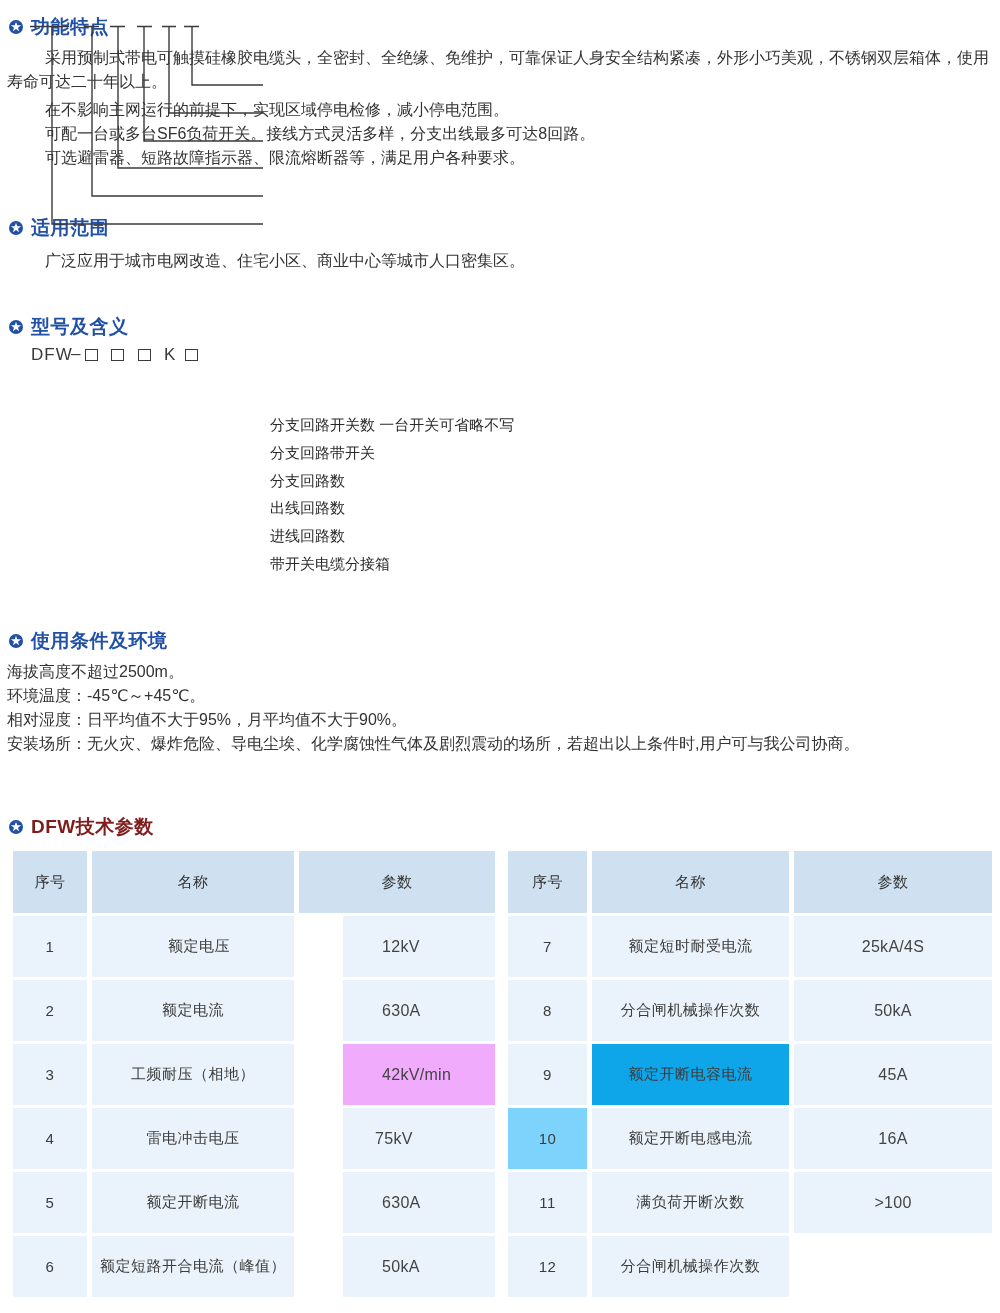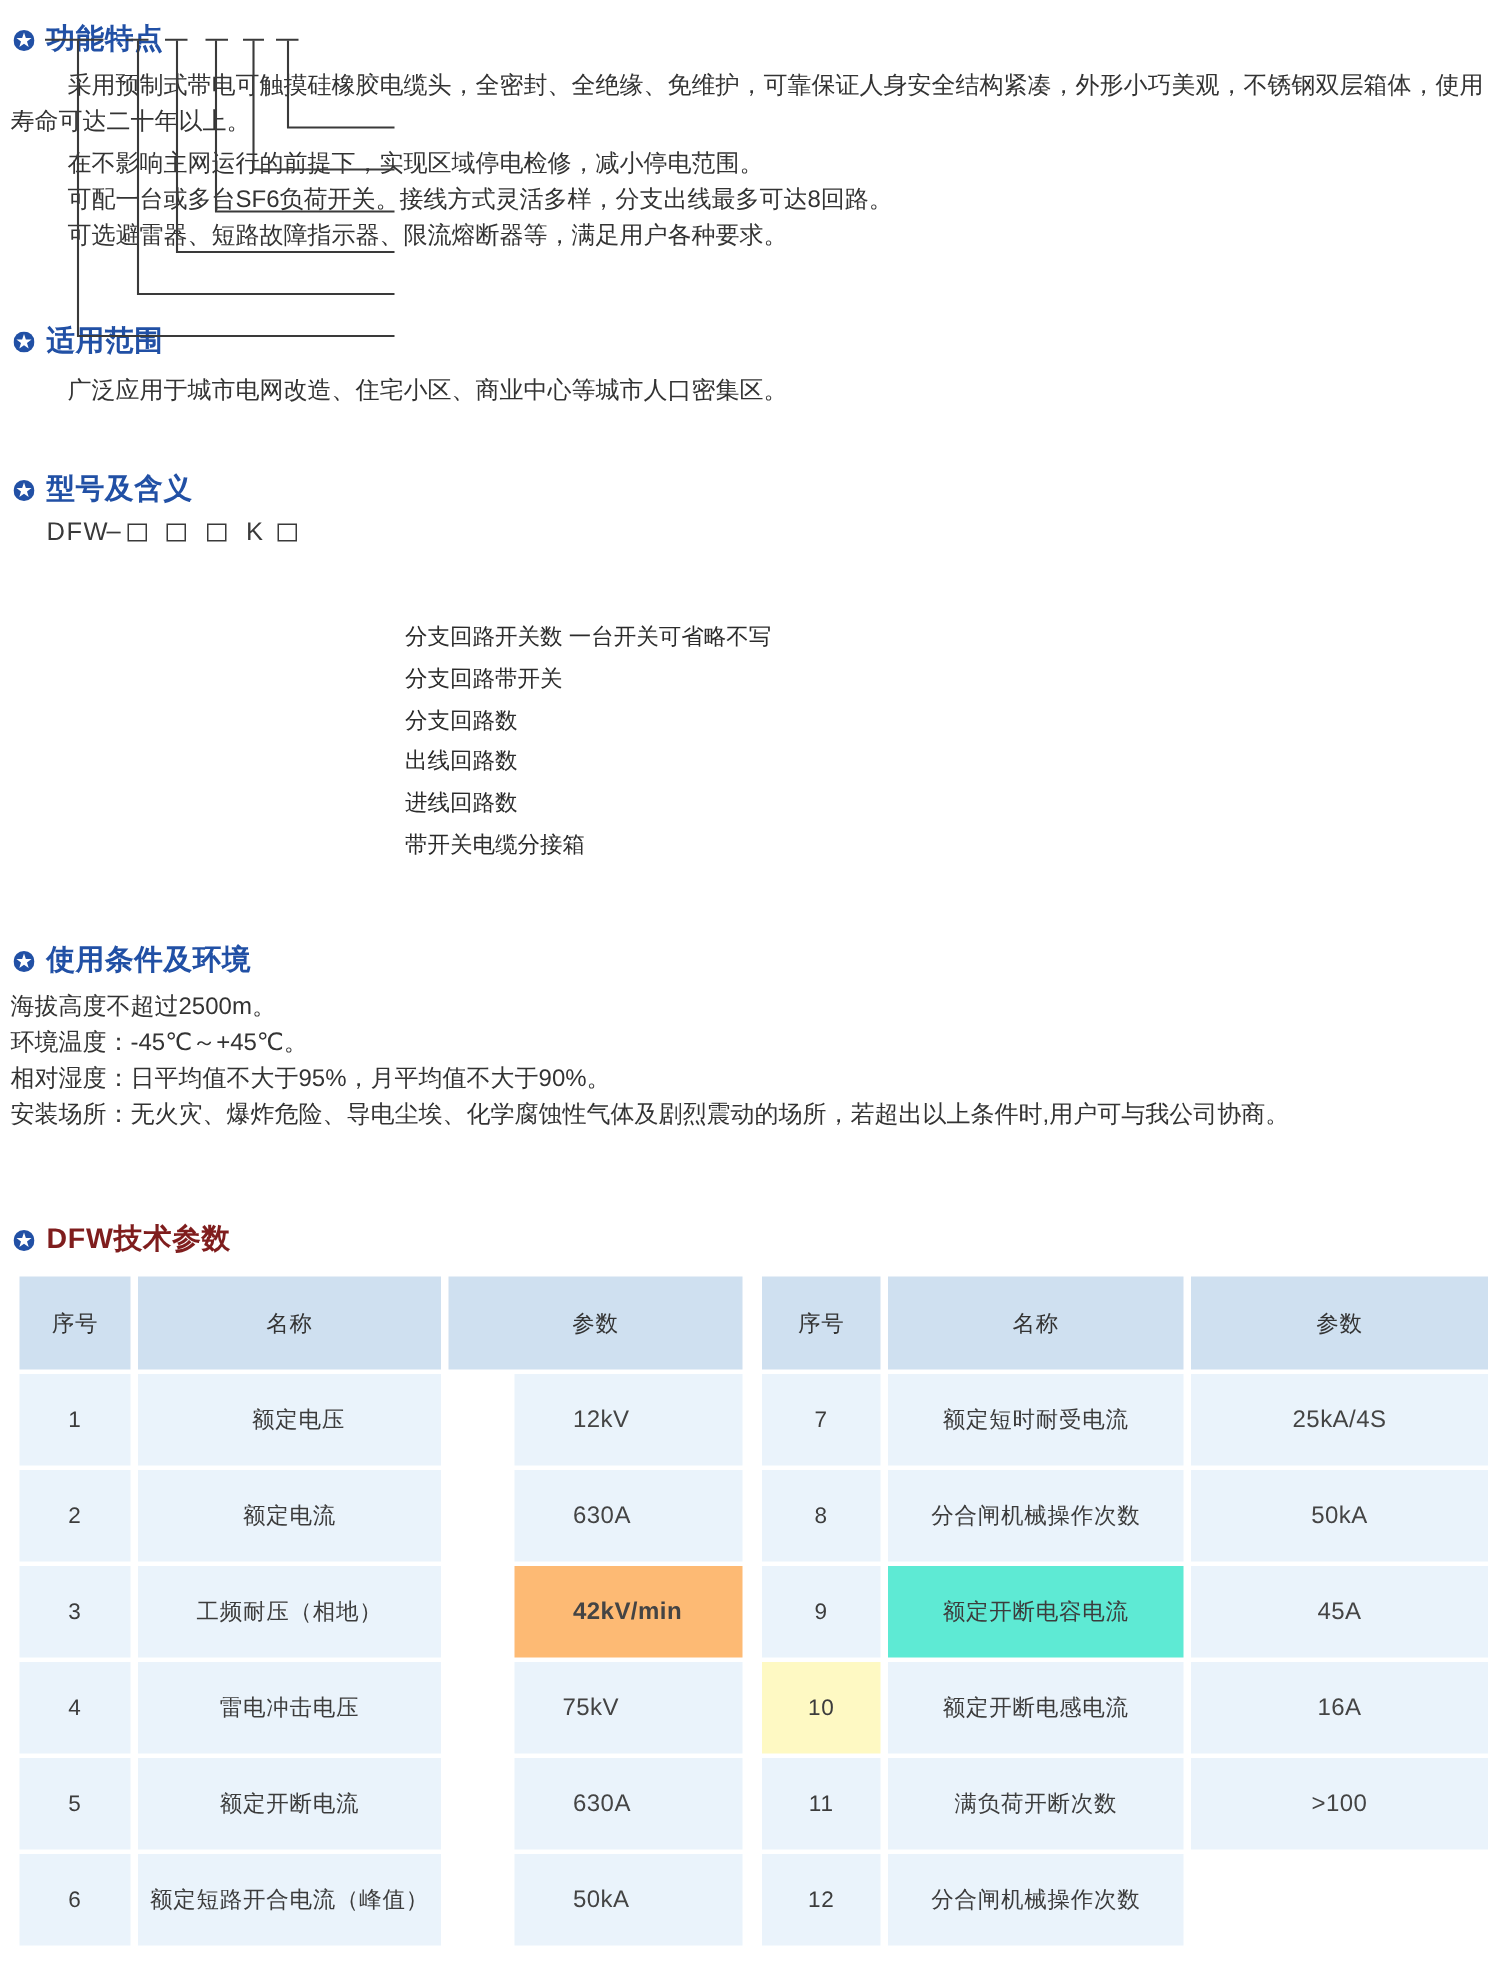--- a/index.html
+++ b/index.html
@@ -142,21 +142,21 @@
       <div class="c th col1" style="background: rgb(207, 224, 240);">名称</div>
       <div class="c th col2" style="background: rgb(207, 224, 240);">参数</div>
       <div class="c col0" style="background: rgb(234, 243, 251);">1</div>
       <div class="c col1" style="background: rgb(234, 243, 251); padding-left: 12px;">额定电压</div>
       <div class="c col2 val" style="background: rgb(234, 243, 251);">12kV</div>
       <div class="c col0" style="background: rgb(234, 243, 251);">2</div>
       <div class="c col1" style="background: rgb(234, 243, 251);">额定电流</div>
       <div class="c col2 val" style="background: rgb(234, 243, 251);">630A</div>
       <div class="c col0" style="background: rgb(234, 243, 251);">3</div>
       <div class="c col1" style="background: rgb(234, 243, 251);">工频耐压（相地）</div>
-      <div class="c col2 val" style="background: #fdba74; font-weight: bold;">42kV/min</div>
+      <div class="c col2 val" style="background: #f0abfc;">42kV/min</div>
       <div class="c col0" style="background: rgb(234, 243, 251);">4</div>
       <div class="c col1" style="background: rgb(234, 243, 251);">雷电冲击电压</div>
       <div class="c col2 val" style="background: rgb(234, 243, 251); padding-left: 32px;">75kV</div>
       <div class="c col0" style="background: rgb(234, 243, 251);">5</div>
       <div class="c col1" style="background: rgb(234, 243, 251);">额定开断电流</div>
       <div class="c col2 val" style="background: rgb(234, 243, 251);">630A</div>
       <div class="c col0" style="background: rgb(234, 243, 251);">6</div>
       <div class="c col1" style="background: rgb(234, 243, 251);">额定短路开合电流（峰值）</div>
       <div class="c col2 val" style="background: rgb(234, 243, 251);">50kA</div>
     </div>
@@ -164,23 +164,23 @@
       <div class="c th col0" style="background: rgb(207, 224, 240);">序号</div>
       <div class="c th col1" style="background: rgb(207, 224, 240);">名称</div>
       <div class="c th col2" style="background: rgb(207, 224, 240);">参数</div>
       <div class="c col0" style="background: rgb(234, 243, 251);">7</div>
       <div class="c col1" style="background: rgb(234, 243, 251);">额定短时耐受电流</div>
       <div class="c col2 val" style="background: rgb(234, 243, 251);">25kA/4S</div>
       <div class="c col0" style="background: rgb(234, 243, 251);">8</div>
       <div class="c col1" style="background: rgb(234, 243, 251);">分合闸机械操作次数</div>
       <div class="c col2 val" style="background: rgb(234, 243, 251);">50kA</div>
       <div class="c col0" style="background: rgb(234, 243, 251);">9</div>
-      <div class="c col1" style="background: #5eead4;">额定开断电容电流</div>
+      <div class="c col1" style="background: #0ea5e9;">额定开断电容电流</div>
       <div class="c col2 val" style="background: rgb(234, 243, 251);">45A</div>
-      <div class="c col0" style="background: #fef9c3;">10</div>
+      <div class="c col0" style="background: #7dd3fc;">10</div>
       <div class="c col1" style="background: rgb(234, 243, 251);">额定开断电感电流</div>
       <div class="c col2 val" style="background: rgb(234, 243, 251);">16A</div>
       <div class="c col0" style="background: rgb(234, 243, 251);">11</div>
       <div class="c col1" style="background: rgb(234, 243, 251);">满负荷开断次数</div>
       <div class="c col2 val" style="background: rgb(234, 243, 251);">&gt;100</div>
       <div class="c col0" style="background: rgb(234, 243, 251);">12</div>
       <div class="c col1" style="background: rgb(234, 243, 251);">分合闸机械操作次数</div>
     </div>
 
 </div>

